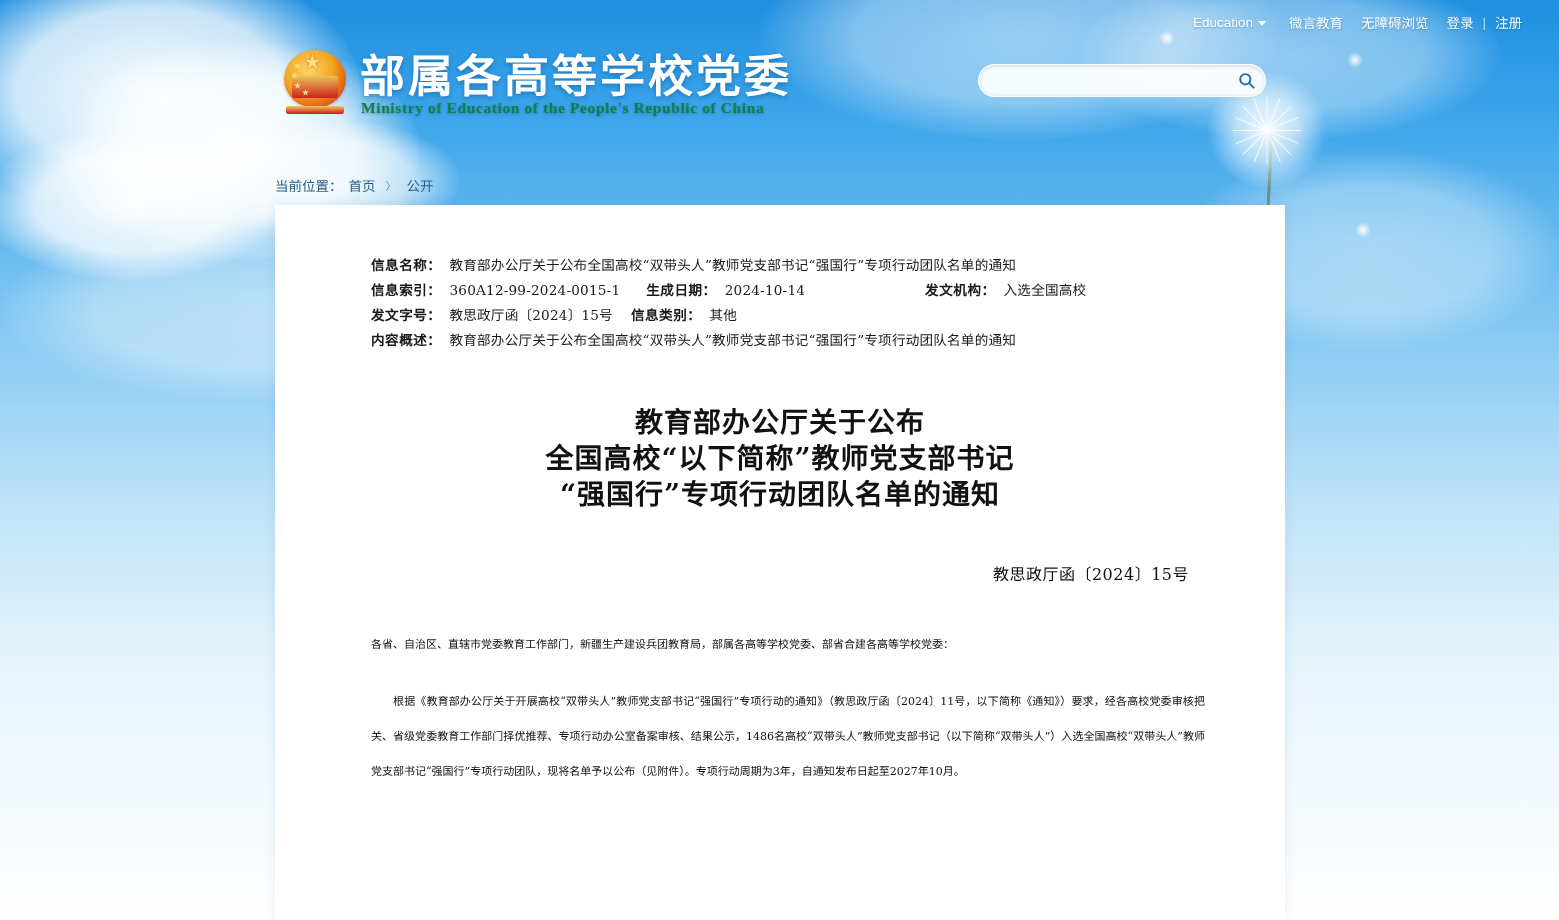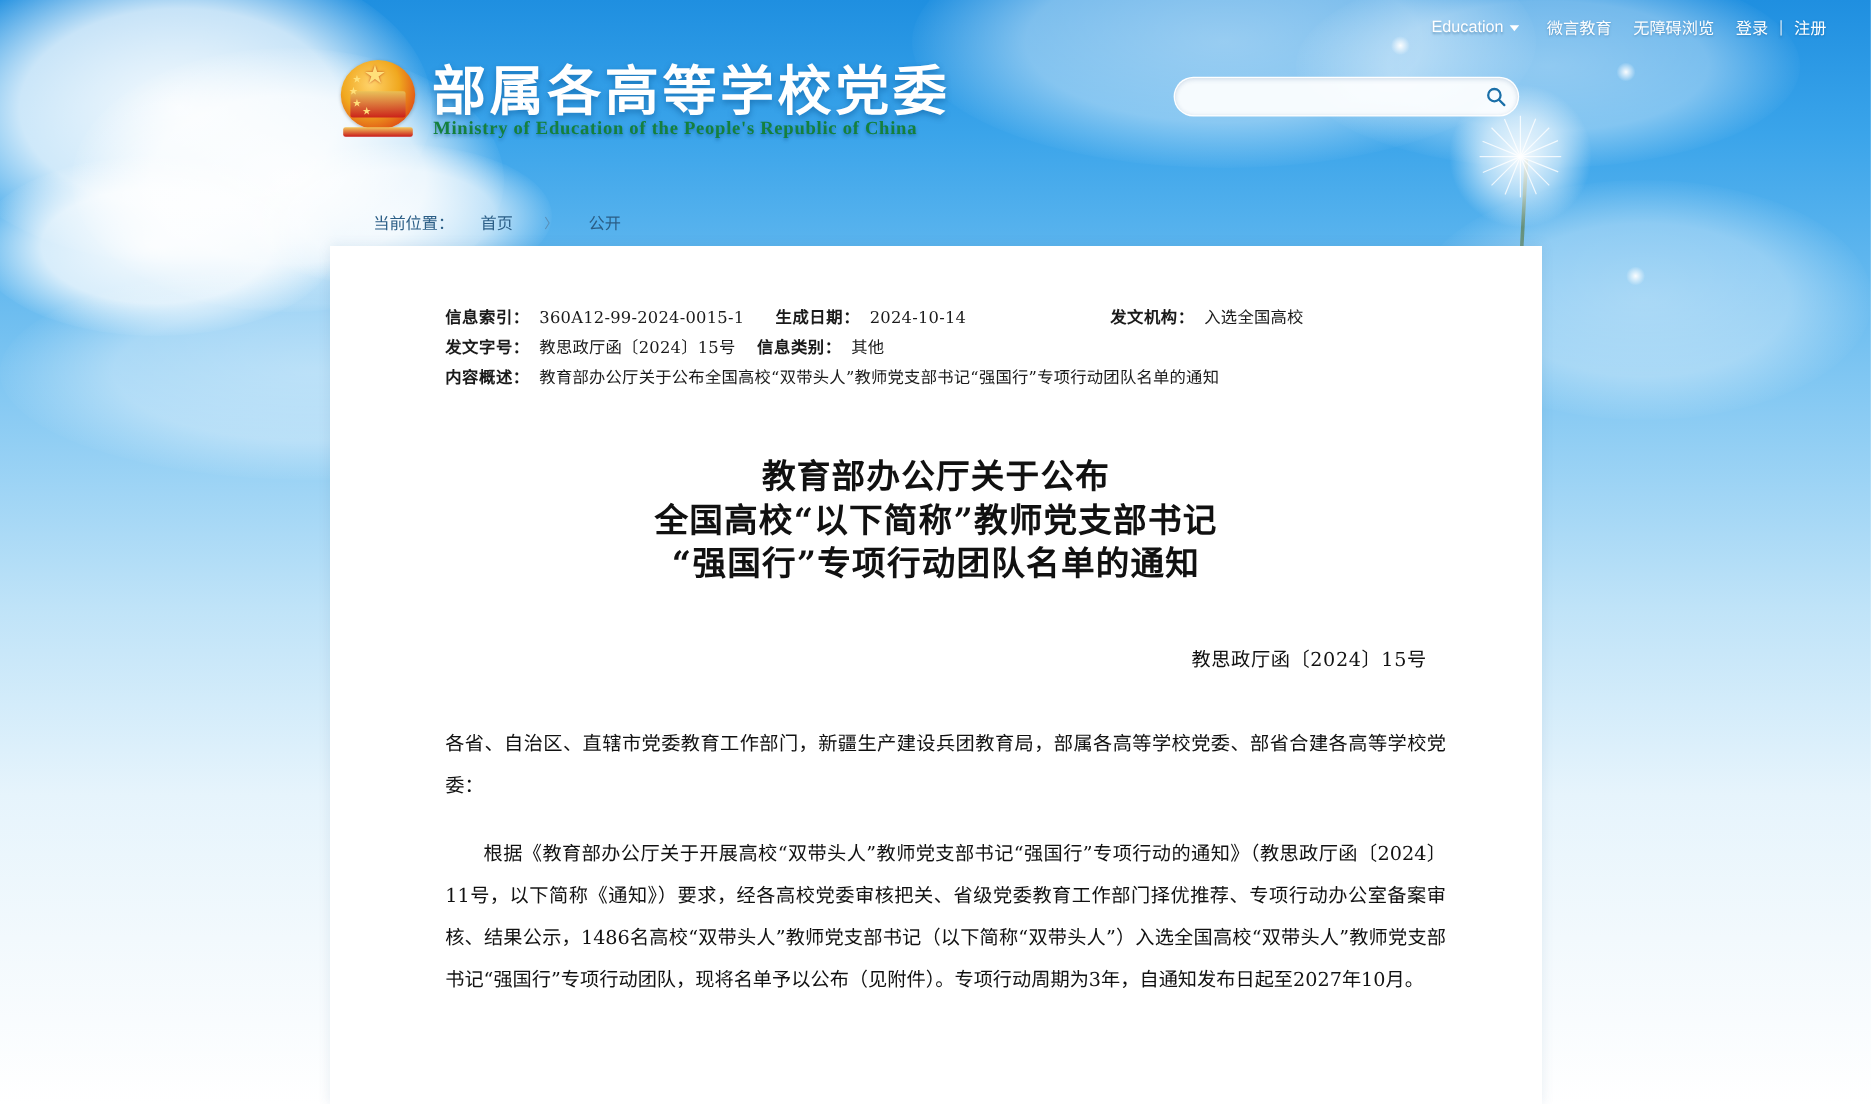--- a/index.html
+++ b/index.html
@@ -120,23 +120,22 @@
   }
   .search-btn {
     width: 38px; height: 100%; display: flex; align-items: center; justify-content: center;
     cursor: pointer; background: transparent; border: none;
   }
 
   
   .breadcrumb {
     position: absolute; left: 275px; top: 175px;
     font-size: 13.5px; color: #2b5e86;
-    display: flex; align-items: center; gap: 22px;
+    display: flex; align-items: center; gap: 6px;
     z-index: 6;
-    margin-left: 36px;
   }
   .breadcrumb a { color: #2b5e86; text-decoration: none; }
   .bc-arrow { color: #5a8fb5; font-size: 11px; margin: 0 4px; }
 
   
   .card {
     position: absolute; left: 275px; top: 205px; width: 1010px; height: 716px;
     background: #ffffff;
     box-shadow: 0 0 10px rgba(60,110,160,.12);
     z-index: 4;
@@ -163,21 +162,21 @@
 
   .doc-number {
     margin-top: 48px; padding-right: 96px; text-align: right;
     font-family: "DejaVu Serif", "Liberation Serif", serif;
     font-size: 16px; color: #111; letter-spacing: .5px;
   }
 
   .body-text {
     margin-top: 42px; padding: 0 80px 0 96px;
     font-family: "DejaVu Serif", "Liberation Serif", serif;
-    font-size: 16px; color: #111; line-height: 35px; text-align: justify;
+    font-size: 11px; color: #111; line-height: 35px; text-align: justify;
   }
   .body-text p { margin: 0 0 22px 0; }
   .body-text p.indent { text-indent: 2em; }
 </style>
 </head>
 <body>
 
 <div class="sky-deco">
   <div class="cloud c1"></div>
   <div class="cloud c2"></div>
@@ -254,20 +253,23 @@
 <div class="breadcrumb">
   <span>当前位置：</span>
   <a href="#">首页</a>
   <span class="bc-arrow">〉</span>
   <a href="#">公开</a>
 </div>
 
 <div class="card">
 
   <div class="meta">
+    <div class="row row-wrap">
+      <span class="lbl">信息名称：</span><span class="gap" style="width:8px"></span><span class="val">教育部办公厅关于公布全国高校“双带头人”教师党支部书记“强国行”专项行动团队名单的通知</span>
+    </div>
     <div class="row">
       <span class="lbl">信息索引：</span><span class="gap" style="width:8px"></span><span class="val">360A12-99-2024-0015-1</span><span class="gap"></span><span class="lbl">生成日期：</span><span class="gap" style="width:8px"></span><span class="val">2024-10-14</span><span class="gap-wide"></span><span class="lbl">发文机构：</span><span class="gap" style="width:8px"></span><span class="val">入选全国高校</span>
     </div>
     <div class="row">
       <span class="lbl">发文字号：</span><span class="gap" style="width:8px"></span><span class="val">教思政厅函〔2024〕15号</span><span class="gap" style="width:18px"></span><span class="lbl">信息类别：</span><span class="gap" style="width:8px"></span><span class="val">其他</span>
     </div>
     <div class="row row-wrap">
       <span class="lbl">内容概述：</span><span class="gap" style="width:8px"></span><span class="val">教育部办公厅关于公布全国高校“双带头人”教师党支部书记“强国行”专项行动团队名单的通知</span>
     </div>
   </div>

